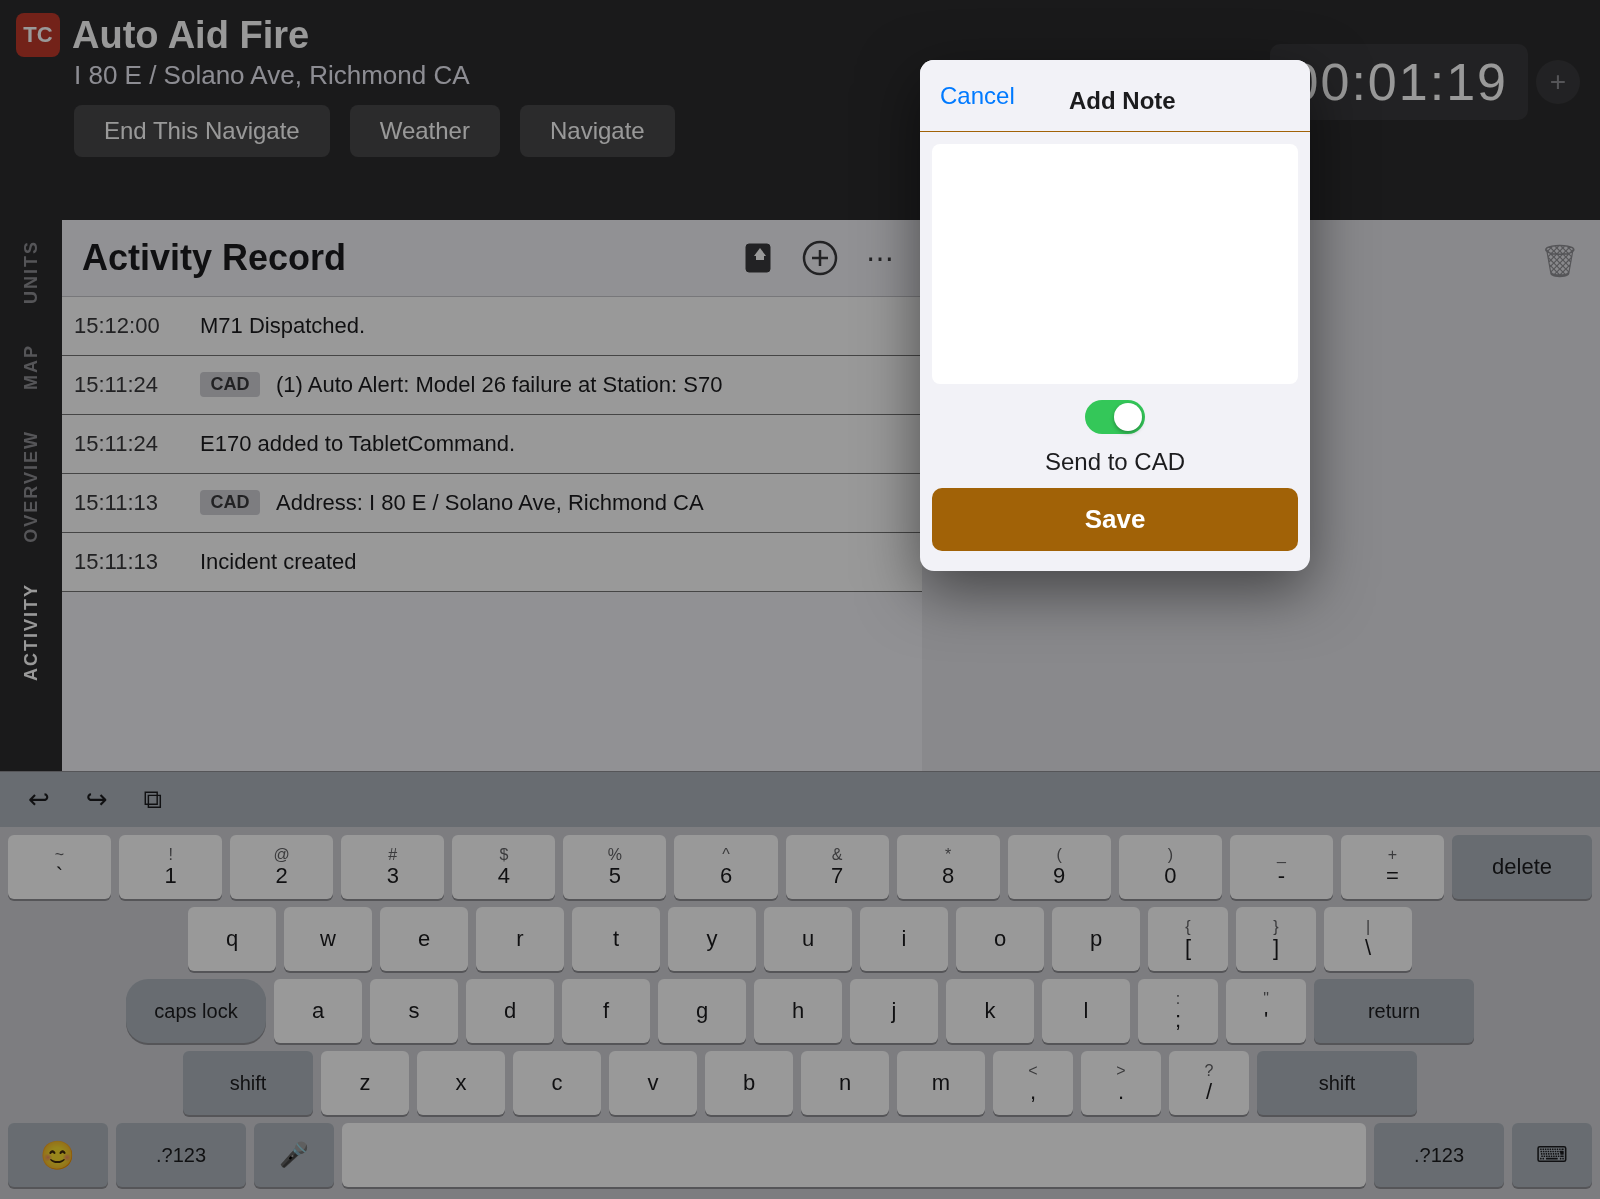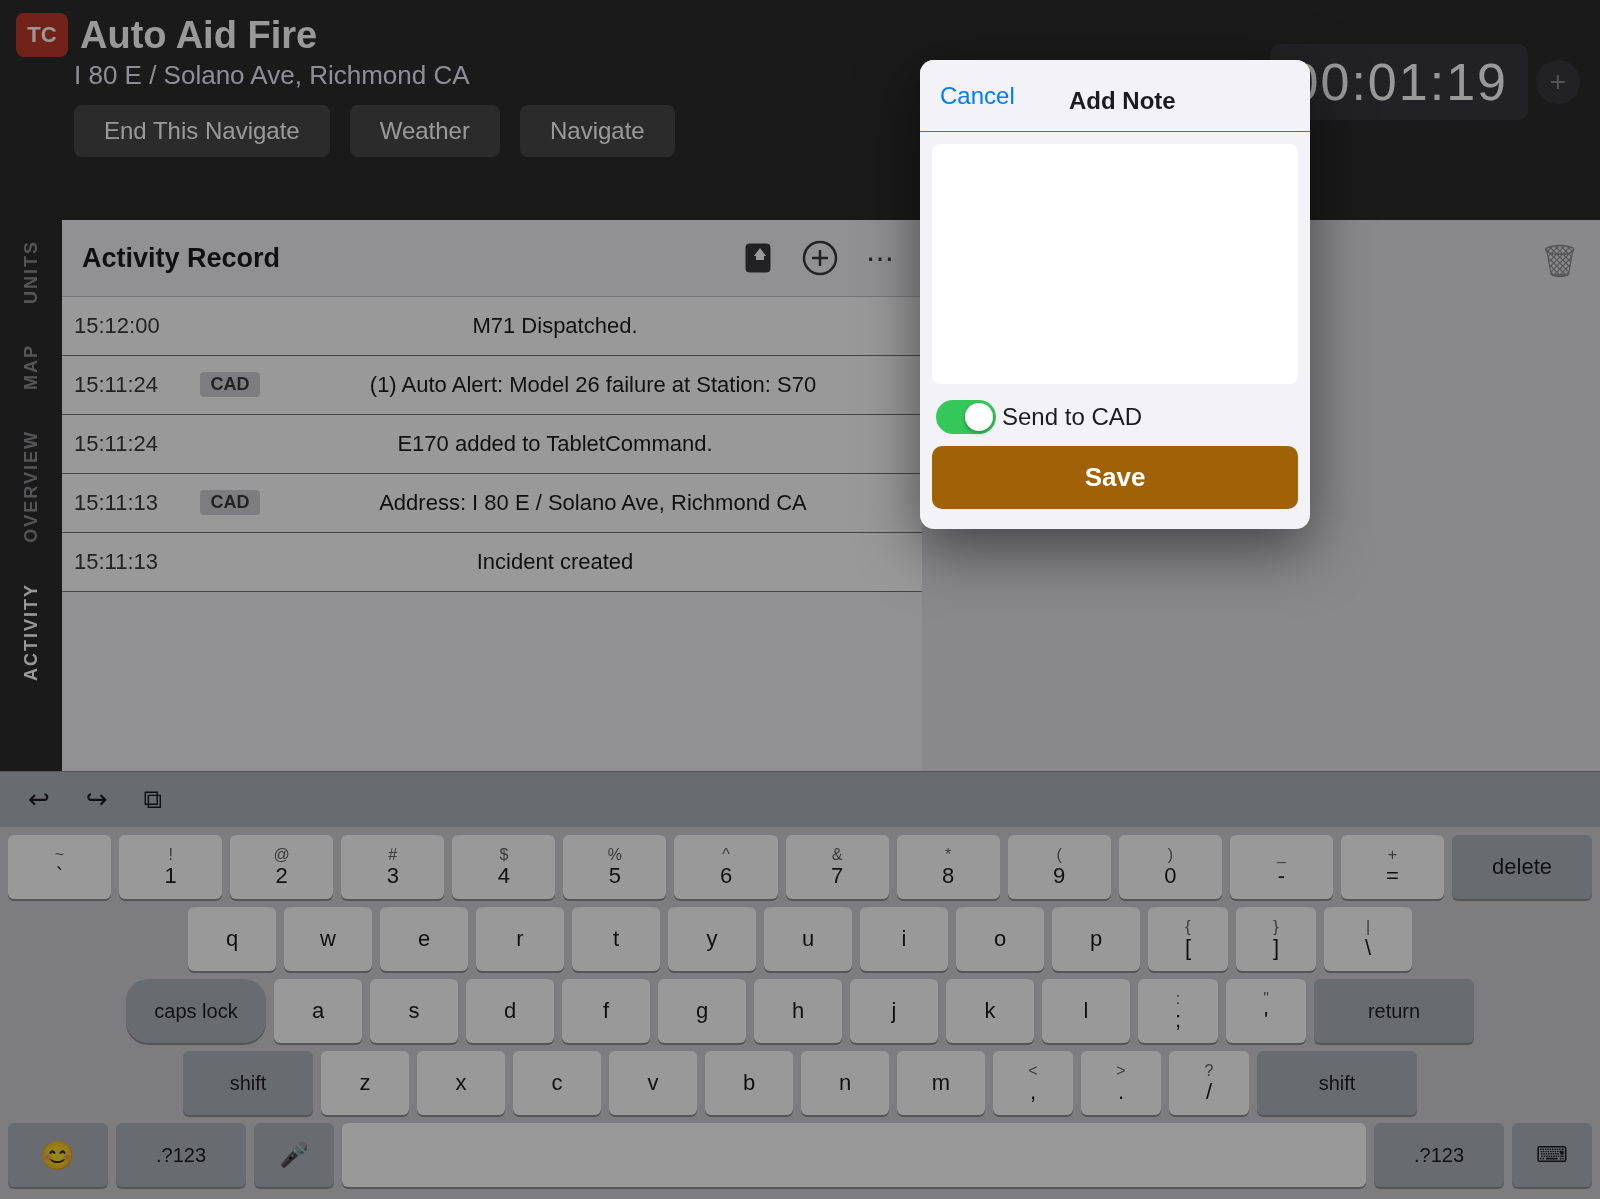--- a/index.html
+++ b/index.html
@@ -25,21 +25,21 @@
       color: white;
       font-size: 22px;
       font-weight: 500;
     }
     .status-left {
       display: flex;
       align-items: center;
       gap: 10px;
     }
     .tc-badge {
-      width: 52px;
+      width: 44px;
       height: 44px;
       background: #c0392b;
       border-radius: 8px;
       display: flex;
       align-items: center;
       justify-content: center;
       color: white;
       font-weight: 700;
       font-size: 22px;
     }
@@ -211,21 +211,21 @@
 
     .activity-header {
       display: flex;
       align-items: center;
       padding: 16px 20px;
       background: #f2f2f7;
       border-bottom: 1px solid #c7c7cc;
     }
 
     .activity-title {
-      font-size: 27px;
+      font-size: 36px;
       font-weight: 700;
       color: #1c1c1e;
       flex: 1;
     }
 
     .activity-icons {
       display: flex;
       gap: 16px;
       align-items: center;
     }
@@ -269,21 +269,20 @@
       color: #3a3a3c;
       font-weight: 600;
       min-width: 60px;
       text-align: center;
     }
 
     .activity-text {
       color: #1c1c1e;
       font-size: 22px;
       flex: 1;
-      text-align: center;
     }
 
     
     .right-panel {
       position: absolute;
       top: 0;
       left: 860px;
       right: 0;
       bottom: 0;
       background: #e5e5ea;
@@ -358,21 +357,22 @@
       font-size: 22px;
       resize: none;
       outline: none;
       color: #1c1c1e;
     }
 
     .send-to-cad-row {
       display: flex;
       align-items: center;
       padding: 12px 4px;
-      gap: 6px;
+      gap: 14px;
+      flex-direction: column;
     }
 
     .toggle-switch {
       width: 60px;
       height: 34px;
       background: #34c759;
       border-radius: 17px;
       position: relative;
       cursor: pointer;
     }

